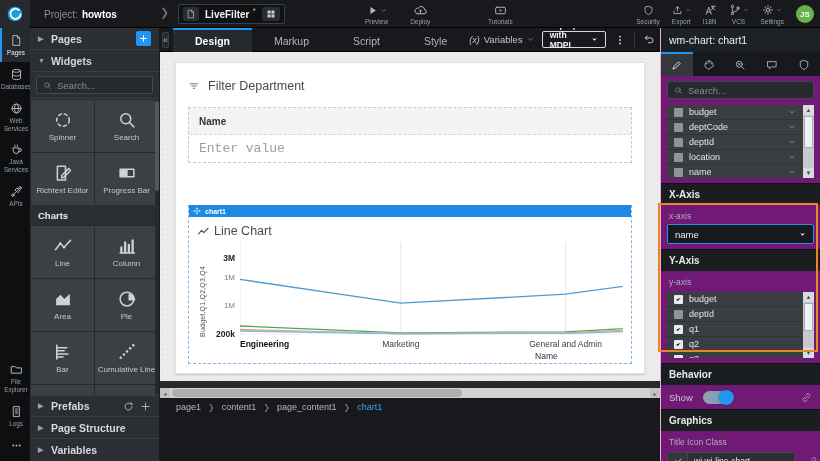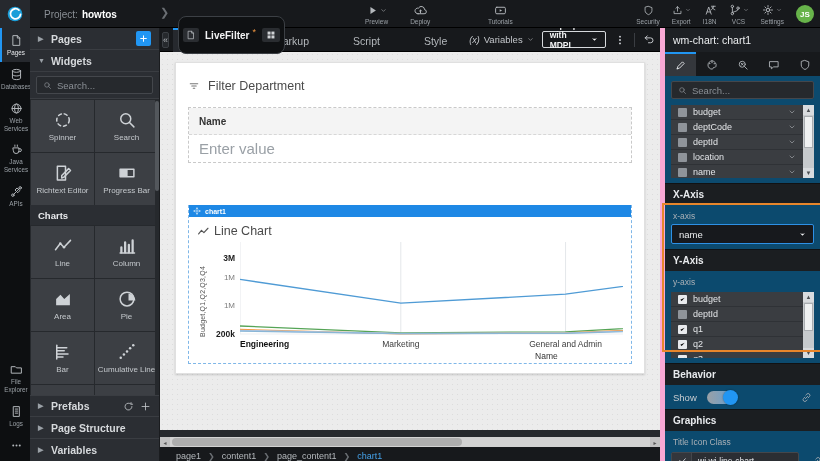--- a/index.html
+++ b/index.html
@@ -8,21 +8,21 @@
   .ic{display:inline-flex;align-items:center;justify-content:center;line-height:0}
   .ic svg{stroke:currentColor;fill:none;stroke-width:1.2;stroke-linecap:round;stroke-linejoin:round}
 
   
   .topbar{position:absolute;left:0;top:0;width:820px;height:28px;background:#17191c;border-bottom:1px solid #000;z-index:40}
   .logo-box{position:absolute;left:0;top:0;width:30px;height:28px;background:#26292e;display:flex;align-items:center;justify-content:center}
   .project{position:absolute;left:44px;top:0;height:28px;display:flex;align-items:center;gap:4px;font-size:10px}
   .project .plabel{color:#8a8f95}
   .project .pname{color:#fff;font-weight:bold}
   .tb-chev{position:absolute;left:160px;top:6px;color:#6a6e73;font-size:11px}
-  .page-tab{position:absolute;left:178px;top:16px;height:38px;display:flex;align-items:center;background:#0f1113;border:1px solid #3c4045;border-radius:8px;padding:0 4px;gap:6px}
+  .page-tab{position:absolute;left:178px;top:4px;height:20px;display:flex;align-items:center;background:#0f1113;border:1px solid #3c4045;border-radius:2px;padding:0 4px;gap:6px}
   .page-tab .ficon{width:16px;height:14px;background:#2a2d31;border-radius:2px;color:#b7bbbf;display:flex;align-items:center;justify-content:center}
   .page-tab .tname{font-size:10px;font-weight:bold;color:#f2f3f4}
   .page-tab .mod{color:#f0953f;font-size:9px;margin-left:-3px;transform:translateY(-3px)}
   .page-tab .gicon{width:18px;height:14px;background:#2a2d31;border-radius:2px;color:#cfd2d5;display:flex;align-items:center;justify-content:center}
   .tb-actions{position:absolute;left:365px;top:0;height:28px;display:flex;align-items:center;gap:22px}
   .tb-act{display:flex;flex-direction:column;align-items:center;justify-content:center;color:#b4b8bc;cursor:pointer}
   .tb-act .lab{font-size:6.5px;color:#9aa0a6;margin-top:1px}
   .tb-act .top{display:flex;align-items:center;gap:2px;height:13px}
   .tb-right{position:absolute;right:6px;top:0;height:28px;display:flex;align-items:center;gap:12px}
   .avatar{width:18px;height:18px;border-radius:50%;background:#67b34a;color:#fff;font-size:8px;font-weight:bold;display:flex;align-items:center;justify-content:center}
@@ -61,28 +61,28 @@
   .ctab{padding:0 22px;display:flex;align-items:center;font-size:10.5px;color:#b4b8bc;border-top:2px solid transparent;cursor:pointer}
   .ctab.active{background:#26292e;color:#fff;font-weight:bold;border-top-color:#2196f3}
   .ct-right{margin-left:auto;display:flex;align-items:center;gap:8px;padding-right:2px}
   .vars-btn{display:flex;align-items:center;gap:4px;font-size:9.5px;color:#c3c6ca;cursor:pointer}
   .vars-btn .vx{font-style:italic;font-size:9px}
   .device-dd{display:flex;align-items:center;gap:6px;height:17px;border:1px solid #d7dadd;border-radius:2px;padding:0 7px;font-size:8.5px;font-weight:bold;color:#f2f3f4;cursor:pointer}
   .tbtn{color:#c9ccd0;cursor:pointer}
   .tbtn.dim{color:#6a6e73}
   .vdiv{width:1px;height:14px;background:#3a3d42}
 
-  .page-area{position:relative;height:378px;background:#ececec;background-image:radial-gradient(#dcdcdc 0.8px,transparent 0.9px);background-size:5px 5px;overflow:hidden}
+  .page-area{position:relative;height:329px;background:#ececec;background-image:radial-gradient(#dcdcdc 0.8px,transparent 0.9px);background-size:5px 5px;overflow:hidden}
   .card{position:absolute;left:15px;top:10px;width:470px;background:#fff;border:1px solid #e0e0e0;box-shadow:0 1px 2px rgba(0,0,0,.15);padding:0 12px;height:312px}
   .form-title{margin-top:16px;display:flex;align-items:center;gap:8px;font-size:12.5px;color:#4a4a4a}
   .form-title .ic{color:#777}
   .form-box{margin-top:14px;border:1px dashed #c9c9c9}
   .fb-label{height:27px;background:#f4f4f4;border-bottom:1px dashed #d7d7d7;display:flex;align-items:center;padding:0 10px;font-size:10px;font-weight:bold;color:#333}
   .fb-input{height:27px;display:flex;align-items:center;padding:0 10px}
-  .fb-input input{border:none;outline:none;font-size:15px;color:#333;width:100%;font-family:Liberation Sans, sans-serif;background:transparent}
+  .fb-input input{border:none;outline:none;font-size:13px;color:#333;width:100%;font-family:Liberation Mono, monospace;background:transparent}
   .fb-input input::placeholder{color:#9aa0a6}
 
   .chart-widget{margin-top:42px;position:relative;border:1px dashed #7fb7e8;border-top:none}
   .sel-bar{height:12px;background:#1e88e5;display:flex;align-items:center;gap:4px;padding:0 4px;color:#fff}
   .sel-bar .slab{font-size:7px;font-weight:bold}
   .chart-body{background:#fff;padding:5px 8px 0;height:146px}
   .chart-title{display:flex;align-items:center;gap:4px;font-size:12.5px;color:#4a4a4a;margin-top:2px}
   .chart-title .ic{color:#555}
   .chart-region{display:flex;height:118px;margin-top:4px}
   .ylab{width:11px;display:flex;align-items:center;justify-content:center}
@@ -101,21 +101,21 @@
   .hscroll .arrow{position:absolute;top:0;width:10px;height:10px;background:#c2c2c2;color:#555;font-size:6px;display:flex;align-items:center;justify-content:center}
   .hscroll .arrow.left{left:0}
   .hscroll .arrow.right{right:0}
   .hscroll .thumb{position:absolute;left:12px;top:1px;height:8px;width:58%;background:#aeaeae;border-radius:4px}
   .breadcrumb{height:18px;background:#17191c;display:flex;align-items:center;padding-left:16px;gap:7px;font-size:9px}
   .crumb{color:#b4b8bc;cursor:pointer}
   .crumb.active{color:#45a1e8}
   .crumb-sep{color:#6a6e73;font-size:8px}
 
   
-  .right-panel{position:absolute;left:660px;top:28px;width:160px;height:433px;background:#0c4a6e;z-index:35;border-left:5px solid #f9a8d4;display:flex;flex-direction:column}
+  .right-panel{position:absolute;left:660px;top:28px;width:160px;height:433px;background:#701a75;z-index:35;border-left:1px solid #f9a8d4;display:flex;flex-direction:column}
   .rp-header{height:24px;flex:none;display:flex;align-items:center;padding:0 8px;font-size:10.5px;color:#eceef0;background:#1d2024}
   .rp-tabs{height:24px;flex:none;display:flex;background:#17191c}
   .rtab{flex:1;display:flex;align-items:center;justify-content:center;color:#b0b4b9;border-top:2px solid transparent;cursor:pointer}
   .rtab.active{background:#34373c;border-top-color:#2196f3;color:#e8eaed}
   .rp-search{padding:5px 6px 4px;flex:none}
   .list{margin:2px 6px 0;background:#3a3d41;position:relative;overflow:hidden;flex:none}
   .list .rows{margin-right:11px}
   .lrow{height:15px;display:flex;align-items:center;gap:6px;padding:0 7px;border-bottom:1px solid #2f3236;cursor:pointer}
   .lrow .rlabel{flex:1;font-size:9px;color:#e3e5e8}
   .lrow .chev{color:#b0b4b9}

